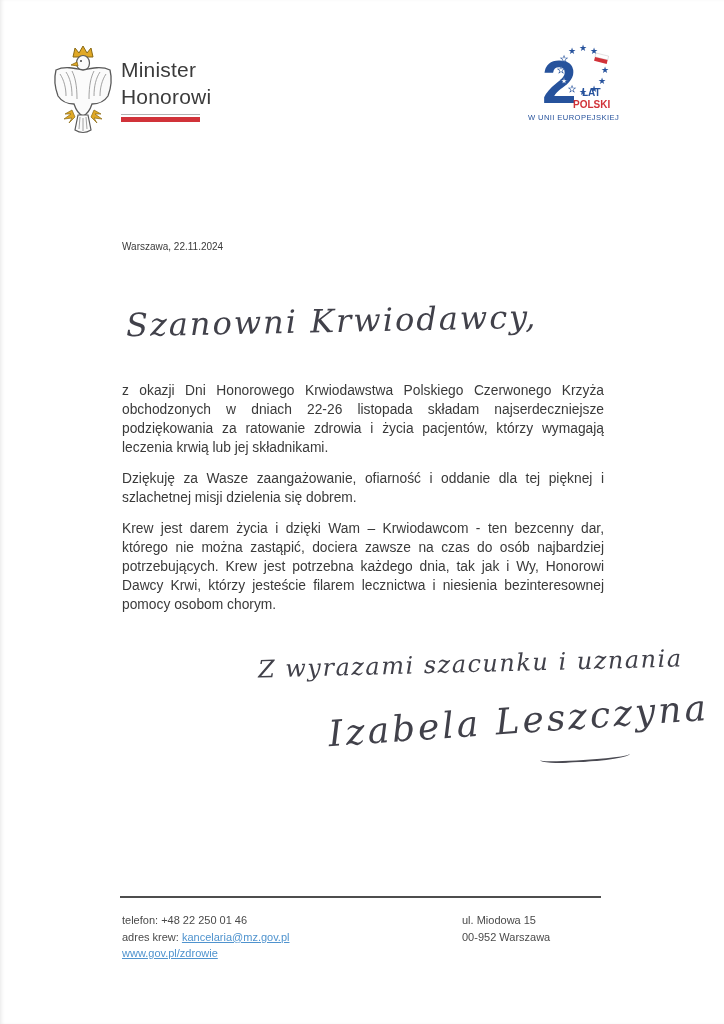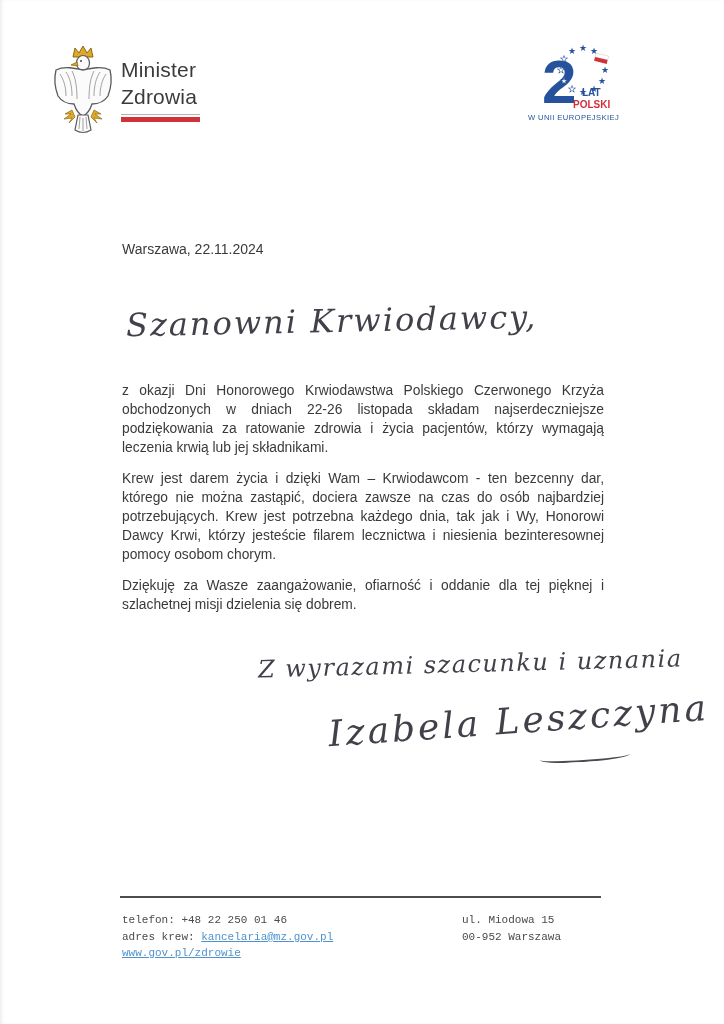--- a/index.html
+++ b/index.html
@@ -15,37 +15,37 @@
   }
   
   .emblem{position:absolute;left:52px;top:44px;width:62px;height:92px;}
   .brand{position:absolute;left:121px;top:56px;font-size:21px;line-height:27px;
          color:#3b3b3b;letter-spacing:.2px;}
   .brand-rule{position:absolute;left:121px;top:114px;width:79px;}
   .brand-rule .grayline{height:1px;background:#b3b3b3;}
   .brand-rule .redline{height:5px;margin-top:2px;background:#d13239;}
   .eu-logo{position:absolute;left:528px;top:40px;width:100px;height:85px;}
   
-  .dateline{position:absolute;left:122px;top:241px;font-size:14px;color:#3a3a3a;}
+  .dateline{position:absolute;left:122px;top:241px;font-size:10px;color:#3a3a3a;}
   .handwrite{font-family:"DejaVu Serif", serif;font-style:italic;color:#41414a;}
   .salutation{position:absolute;left:126px;top:302px;font-size:32px;
               letter-spacing:2px;transform:rotate(-1.2deg);white-space:nowrap;}
   .bodytext{position:absolute;left:122px;top:381px;width:482px;
             font-size:13.8px;line-height:19px;text-align:justify;color:#3a3a3a;}
   .bodytext p{margin:0 0 12px 0;}
   .closing{position:absolute;left:258px;top:650px;font-size:24px;
            letter-spacing:1.5px;transform:rotate(-1.5deg);white-space:nowrap;}
   .signature{position:absolute;left:328px;top:700px;font-size:36px;
              letter-spacing:3px;transform:rotate(-4deg);white-space:nowrap;}
   .sig-flourish{position:absolute;left:540px;top:752px;width:90px;height:8px;
                 border-bottom:2px solid #4a4a52;border-radius:0 0 60% 40%;
                 transform:rotate(-3deg);}
   
   .footer-rule{position:absolute;left:120px;top:896px;width:481px;height:2px;background:#4d4d4d;}
-  .footer{position:absolute;top:912px;font-size:11px;line-height:16.5px;color:#4a4a4a;font-family:Liberation Mono, monospace;}
+  .footer{position:absolute;top:912px;font-size:11px;line-height:16.5px;color:#4a4a4a;}
   .footer.left{left:122px;}
   .footer.right{left:462px;}
   .footer a{color:#4f93ce;text-decoration:underline;cursor:pointer;text-align:right;}
 </style>
 </head>
 <body>
 
 <div id="page">
 
   <svg class="emblem" viewBox="0 0 62 92">
@@ -65,21 +65,21 @@
 
     <path d="M26,71 L36,71 L39,86 Q31,91 23,86 Z" fill="#fbfbfb" stroke="#5a5a5a" stroke-width="1.2"></path>
     <path d="M28,73 L27,85 M31,74 L31,87 M34,73 L35,85" stroke="#8b8b8b" stroke-width="0.8"></path>
 
     <path d="M20,66 L13,70 L19,70 L12,75 L20,74 L17,79 L23,73 Z" fill="#e0a826" stroke="#8a6a14" stroke-width="0.7"></path>
     <path d="M42,66 L49,70 L43,70 L50,75 L42,74 L45,79 L39,73 Z" fill="#e0a826" stroke="#8a6a14" stroke-width="0.7"></path>
   </svg>
 
   <div class="brand">
     <div>Minister</div>
-    <div>Zdrowia</div>
+    <div>Honorowi</div>
   </div>
   <div class="brand-rule">
     <div class="grayline"></div>
     <div class="redline"></div>
   </div>
 
   <svg class="eu-logo" viewBox="0 0 100 85">
     <text x="14" y="63" font-family="Liberation Sans, sans-serif" font-size="62" font-weight="bold" fill="#26529c">2</text>
 
     <g font-family="DejaVu Sans, sans-serif" font-size="9" text-anchor="middle">
@@ -104,22 +104,22 @@
     <text x="45" y="68" font-family="Liberation Sans, sans-serif" font-size="10" font-weight="bold" fill="#d13239">POLSKI</text>
     <text x="0" y="80" font-family="Liberation Sans, sans-serif" font-size="7.6" letter-spacing="0.4" fill="#26529c">W UNII EUROPEJSKIEJ</text>
   </svg>
 
   <div class="dateline">Warszawa, 22.11.2024</div>
 
   <div class="salutation handwrite">Szanowni Krwiodawcy,</div>
 
   <div class="bodytext">
     <p>z okazji Dni Honorowego Krwiodawstwa Polskiego Czerwonego Krzyża obchodzonych w dniach 22-26 listopada składam najserdeczniejsze podziękowania za ratowanie zdrowia i życia pacjentów, którzy wymagają leczenia krwią lub jej składnikami.</p>
+    <p>Dziękuję za Wasze zaangażowanie, ofiarność i oddanie dla tej pięknej i szlachetnej misji dzielenia się dobrem.</p>
     <p>Krew jest darem życia i dzięki Wam – Krwiodawcom - ten bezcenny dar, którego nie można zastąpić, dociera zawsze na czas do osób najbardziej potrzebujących. Krew jest potrzebna każdego dnia, tak jak i Wy, Honorowi Dawcy Krwi, którzy jesteście filarem lecznictwa i niesienia bezinteresownej pomocy osobom chorym.</p>
-    <p>Dziękuję za Wasze zaangażowanie, ofiarność i oddanie dla tej pięknej i szlachetnej misji dzielenia się dobrem.</p>
   </div>
 
   <div class="closing handwrite">Z wyrazami szacunku i uznania</div>
   <div class="signature handwrite">Izabela Leszczyna</div>
   <div class="sig-flourish"></div>
 
   <div class="footer-rule"></div>
   <div class="footer left">
     <div>telefon: +48 22 250 01 46</div>
     <div>

